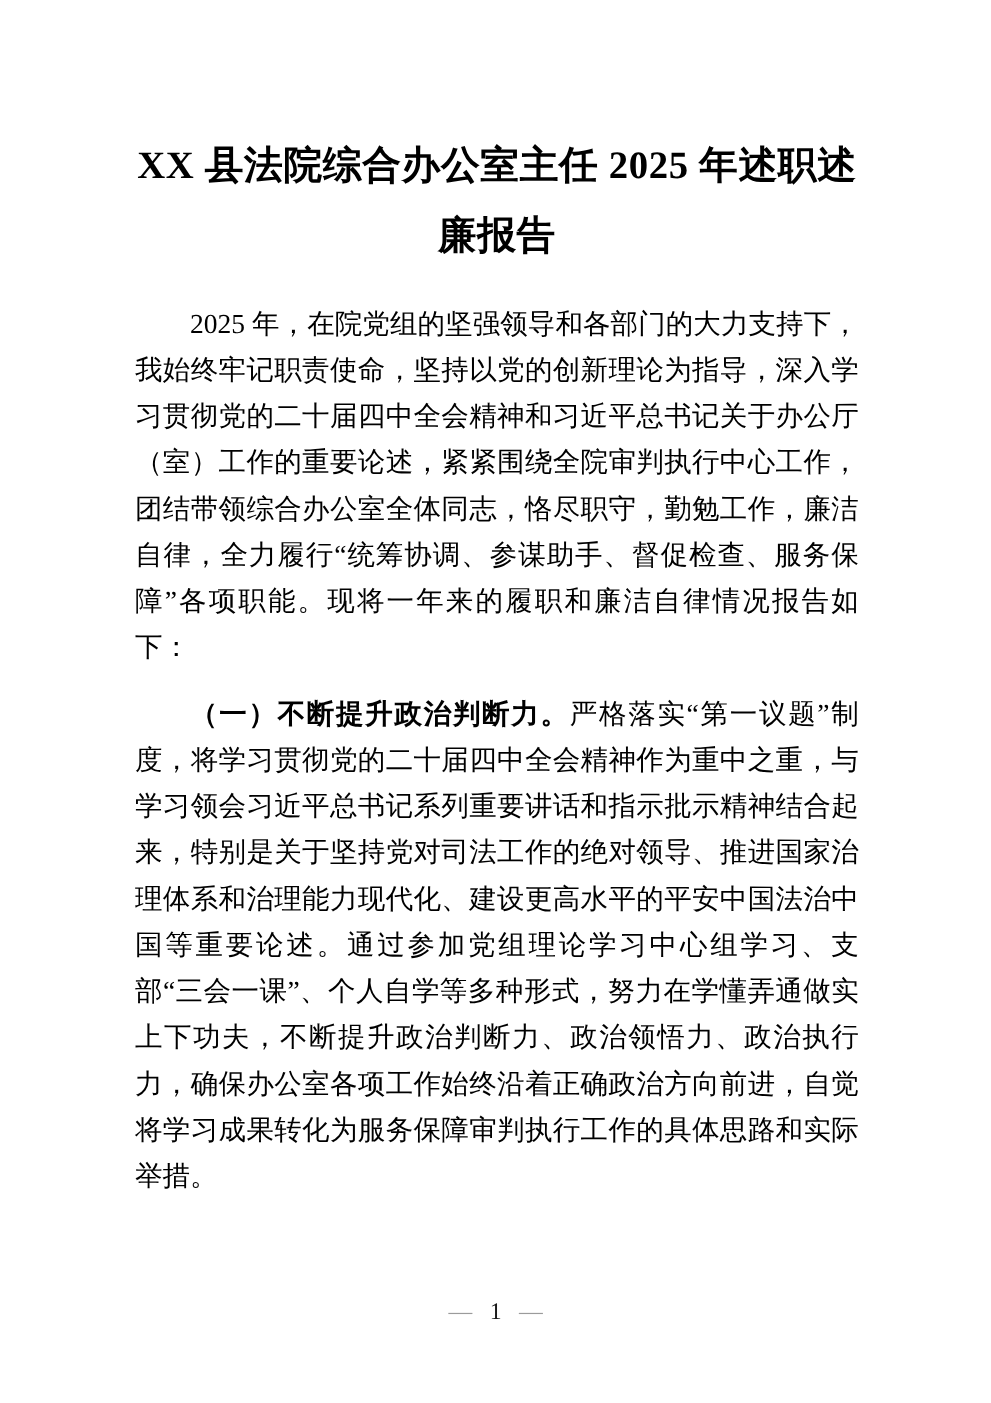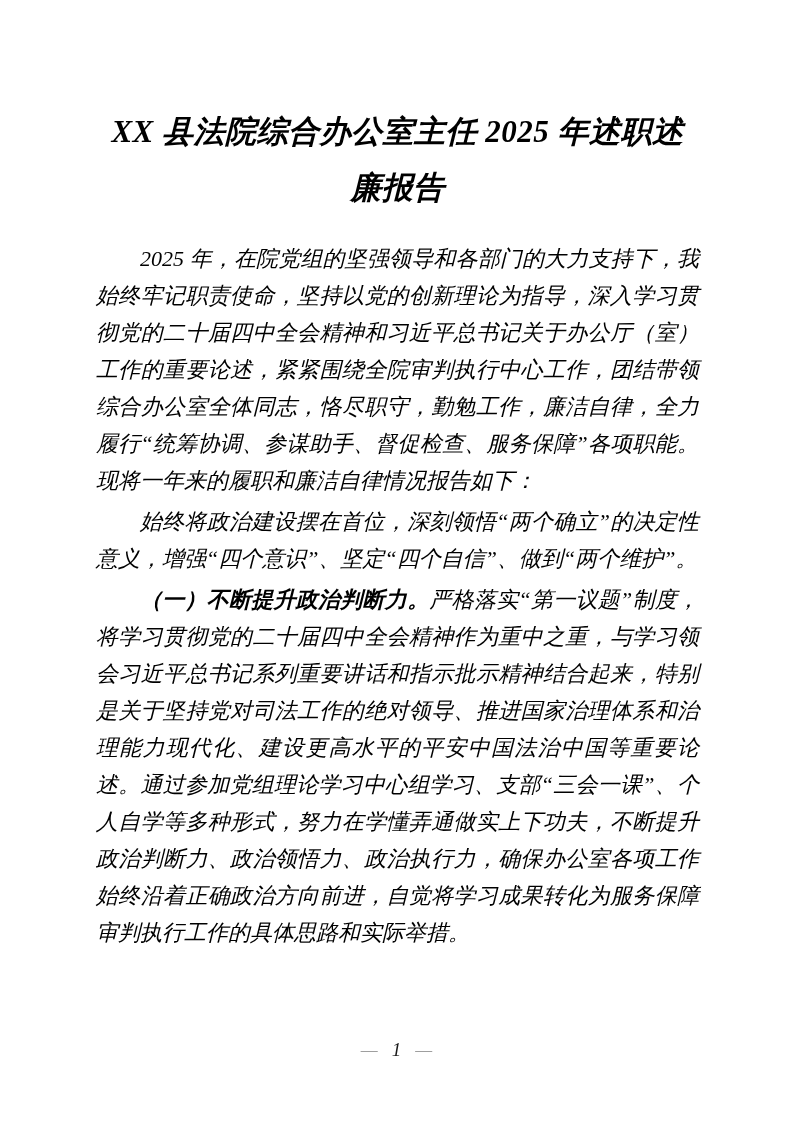--- a/index.html
+++ b/index.html
@@ -14,33 +14,32 @@
     color: #000000;
   }
   .page {
     position: relative;
     width: 793px;
     height: 1122px;
     box-sizing: border-box;
     padding: 104px 90px 0 92px;
     background: #ffffff;
     overflow: hidden;
-    font-style: italic;
   }
   .doc-title {
     margin: 0 auto 24px auto;
     max-width: 596px;
     font-size: 31px;
     line-height: 56px;
     font-weight: bold;
     text-align: center;
     letter-spacing: 0.5px;
   }
   .body-para {
-    margin: 4px;
+    margin: 16px;
     font-size: 22px;
     line-height: 37px;
     text-align: justify;
     text-justify: inter-ideograph;
     text-indent: 2em;
     word-break: break-all;
   }
   .section-heading {
     margin: 0;
     font-size: 22px;
@@ -75,21 +74,20 @@
 </head>
 <body>
 
 <div class="page">
 
   <h1 class="doc-title">XX 县法院综合办公室主任 2025 年述职述廉报告</h1>
 
   <p class="body-para">2025 年，在院党组的坚强领导和各部门的大力支持下，我始终牢记职责使命，坚持以党的创新理论为指导，深入学习贯彻党的二十届四中全会精神和习近平总书记关于办公厅（室）工作的重要论述，紧紧围绕全院审判执行中心工作，团结带领综合办公室全体同志，恪尽职守，勤勉工作，廉洁自律，全力履行“统筹协调、参谋助手、督促检查、服务保障”各项职能。现将一年来的履职和廉洁自律情况报告如下：</p>
 
 
-  <p class="body-para">始终将政治建设摆在首位，深刻领悟“两个确立”的决定性意义，增强“四个意识”、坚定“四个自信”、做到“两个维护”。</p>
 
   <p class="body-para"><span class="para-lead">（一）不断提升政治判断力。</span><span>严格落实“第一议题”制度，将学习贯彻党的二十届四中全会精神作为重中之重，与学习领会习近平总书记系列重要讲话和指示批示精神结合起来，特别是关于坚持党对司法工作的绝对领导、推进国家治理体系和治理能力现代化、建设更高水平的平安中国法治中国等重要论述。通过参加党组理论学习中心组学习、支部“三会一课”、个人自学等多种形式，努力在学懂弄通做实上下功夫，不断提升政治判断力、政治领悟力、政治执行力，确保办公室各项工作始终沿着正确政治方向前进，自觉将学习成果转化为服务保障审判执行工作的具体思路和实际举措。</span></p>
 
   <div class="page-footer">
     <span class="footer-dash">—</span><span class="footer-num">1</span><span class="footer-dash">—</span>
   </div>
 
 </div>
 
 </body></html>

